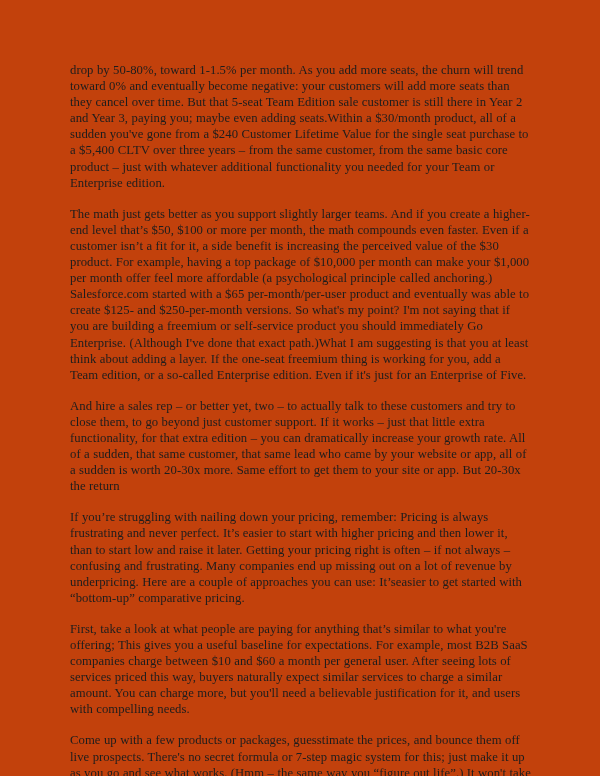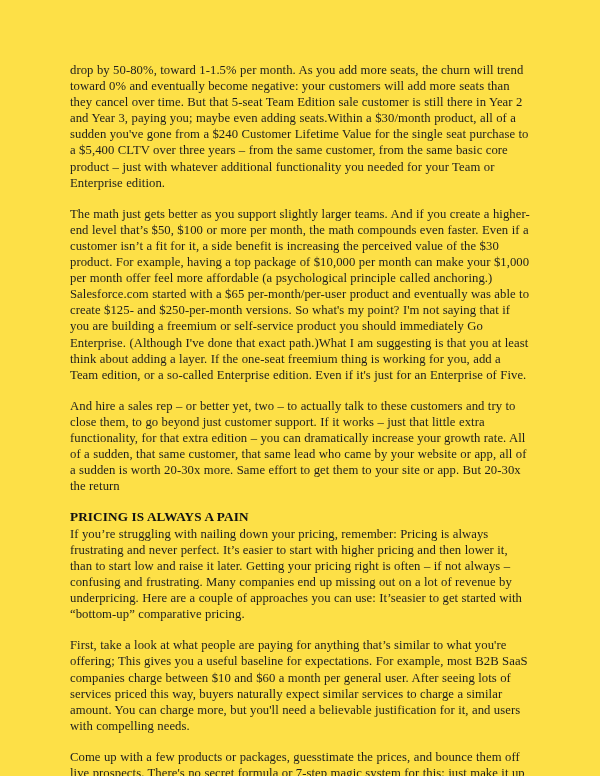--- a/index.html
+++ b/index.html
@@ -5,21 +5,21 @@
 <style>
   html, body {
     margin: 0;
     padding: 0;
     background: #ffffff;
   }
   .page {
     position: relative;
     width: 600px;
     height: 776px;
-    background: #fde047;
+    background: #c2410c;
     overflow: hidden;
     box-sizing: border-box;
   }
   .text-column {
     position: absolute;
     left: 70px;
     top: 62px;
     width: 461px;
   }
   .para {
@@ -58,21 +58,20 @@
   <div class="text-column">
 
     <p class="para">drop by 50-80%, toward 1-1.5% per month. As you add more seats, the churn will trend toward 0% and eventually become negative: your customers will add more seats than they cancel over time. But that 5-seat Team Edition sale customer is still there in Year 2 and Year 3, paying you; maybe even adding seats.Within a $30/month product, all of a sudden you've gone from a $240 Customer Lifetime Value for the single seat purchase to a $5,400 CLTV over three years – from the same customer, from the same basic core product – just with whatever additional functionality you needed for your Team or Enterprise edition.</p>
 
     <p class="para">The math just gets better as you support slightly larger teams.  And if you create a higher-end level that’s $50, $100 or more per month, the math compounds even faster. Even if a customer isn’t a fit for it, a side benefit is increasing the perceived value of the $30 product. For example, having a top package of $10,000 per month can make your $1,000 per month offer feel more affordable (a psychological principle called anchoring.)  Salesforce.com started with a $65 per-month/per-user product and eventually was able to create $125- and $250-per-month versions.  So what's my point?  I'm not saying that if you are building a freemium or self-service product you should immediately Go Enterprise.  (Although I've done that exact path.)What I am suggesting is that you at least think about adding a layer. If the one-seat freemium thing is working for you, add a Team edition, or a so-called Enterprise edition.  Even if it's just for an Enterprise of Five.</p>
 
     <p class="para tight">And hire a sales rep – or better yet, two – to actually talk to these customers and try to close them, to go beyond just customer support. If it works – just that little extra functionality, for that extra edition – you can dramatically increase your growth rate. All of a sudden, that same customer, that same lead who came by your website or app, all of a sudden is worth 20-30x more.  Same effort to get them to your site or app.  But 20-30x the return</p>
 
     <div class="gap-before-heading"></div>
 
-    <h2 class="section-heading">PRICING IS ALWAYS A PAIN</h2>
 
     <p class="para">If you’re struggling with nailing down your pricing, remember: Pricing is always frustrating and never perfect. It’s easier to start with higher pricing and then lower it, than to start low and raise it later. Getting your pricing right is often – if not always – confusing and frustrating. Many companies end up missing out on a lot of revenue by underpricing. Here are a couple of approaches you can use: It’seasier to get started with “bottom-up” comparative pricing.</p>
 
     <p class="para">First, take a look at what people are paying for anything that’s similar to what you're offering; This gives you a useful baseline for expectations. For example, most B2B SaaS companies charge between $10 and $60 a month per general user. After seeing lots of services priced this way, buyers naturally expect similar services to charge a similar amount. You can charge more, but you'll need a believable justification for it, and users with compelling needs.</p>
 
     <p class="para tight">Come up with a few products or packages, guesstimate the prices, and bounce them off live prospects. There's no secret formula or 7-step magic system for this; just make it up as you go and see what works. (Hmm – the same way you “figure out life”.) It won't take long to get the data you need, or to get a feel for what's working and what needs adjusting.</p>
 
   </div>
 </div>
 

